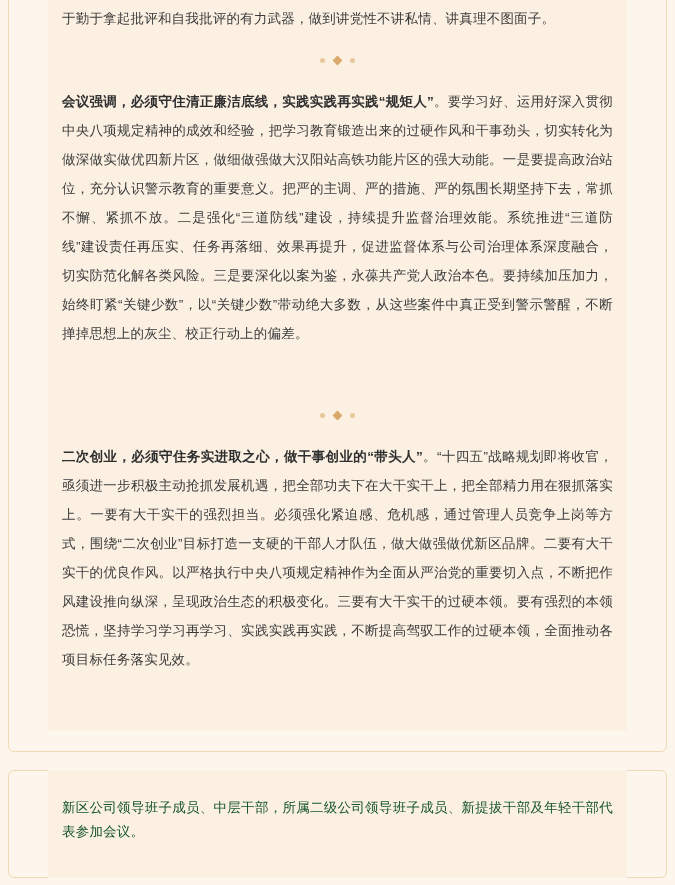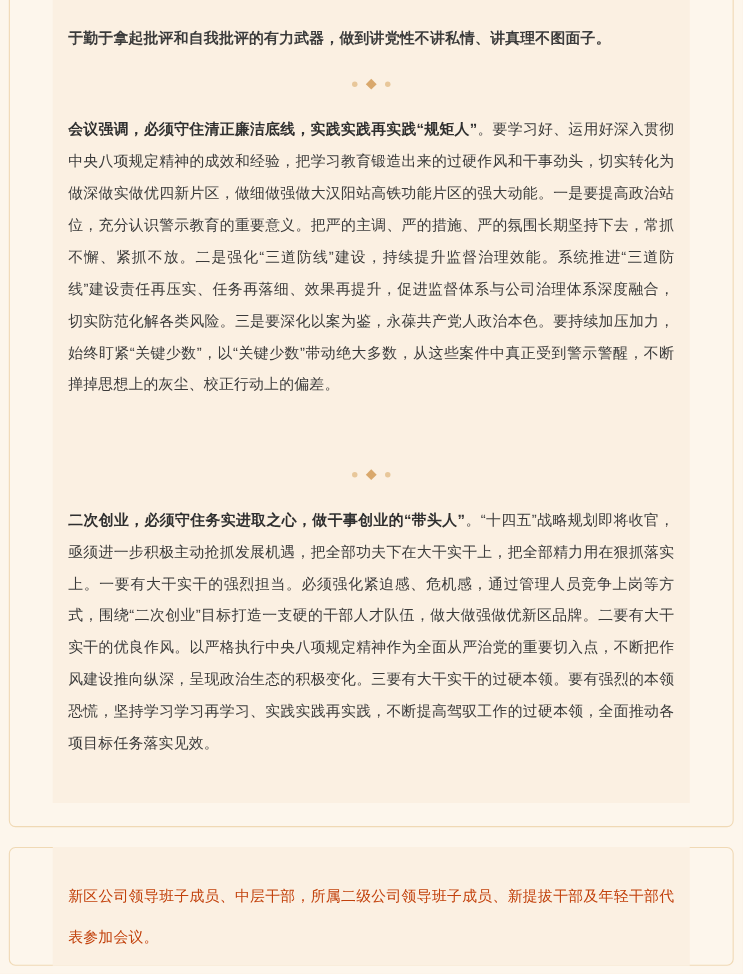--- a/index.html
+++ b/index.html
@@ -57,22 +57,21 @@
   p.para {
     margin: 0;
     font-size: 13.5px;
     line-height: 29px;
     color: #3b3b3b;
     text-align: justify;
     letter-spacing: 0.2px;
   }
 
   p.first {
-    padding-top: 20px;
-    font-weight: bold;
+    padding-top: 4px;
   }
 
   .lead {
     font-weight: bold;
     color: #2f2f2f;
   }
 
   
   .divider {
     display: flex;
@@ -116,22 +115,22 @@
     top: 770px;
     width: 579px;
     height: 108px;
     background: #fbf0e2;
     box-sizing: border-box;
     padding: 26px 14px 0 14px;
   }
   .footer-inner p {
     margin: 0;
     font-size: 13.5px;
-    line-height: 37px;
-    color: #c2410c;
+    line-height: 24px;
+    color: #14532d;
     text-align: justify;
     letter-spacing: 0.2px;
   }
 </style>
 </head>
 <body>
 
 <div class="page">
 
   <div class="outer-frame"></div>

